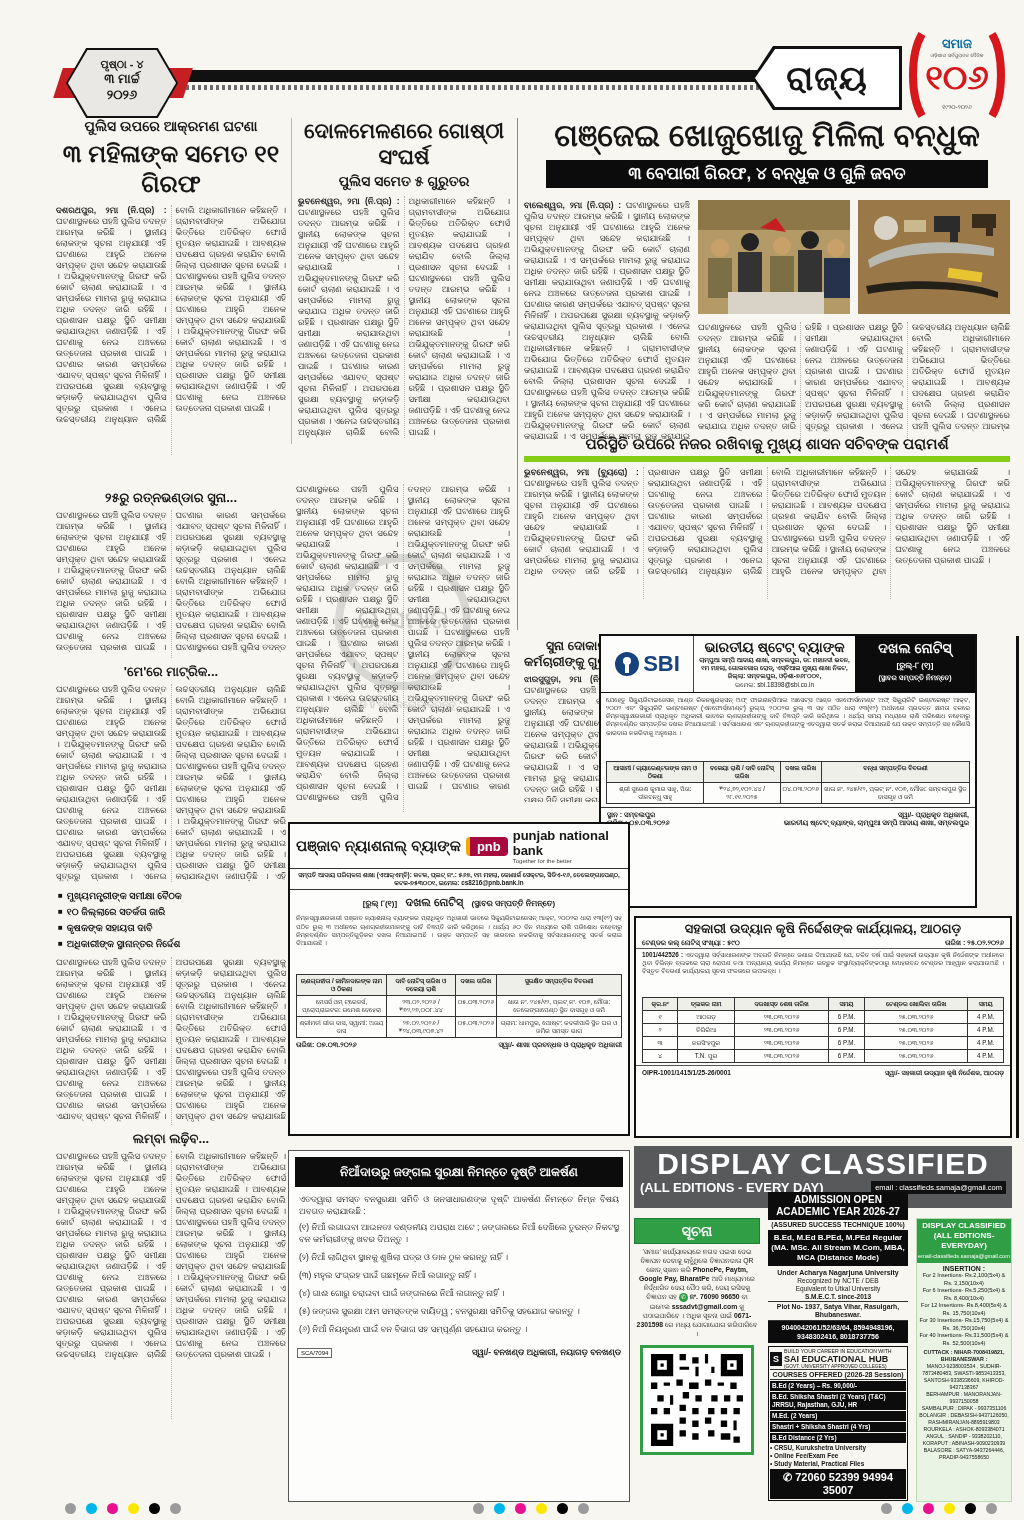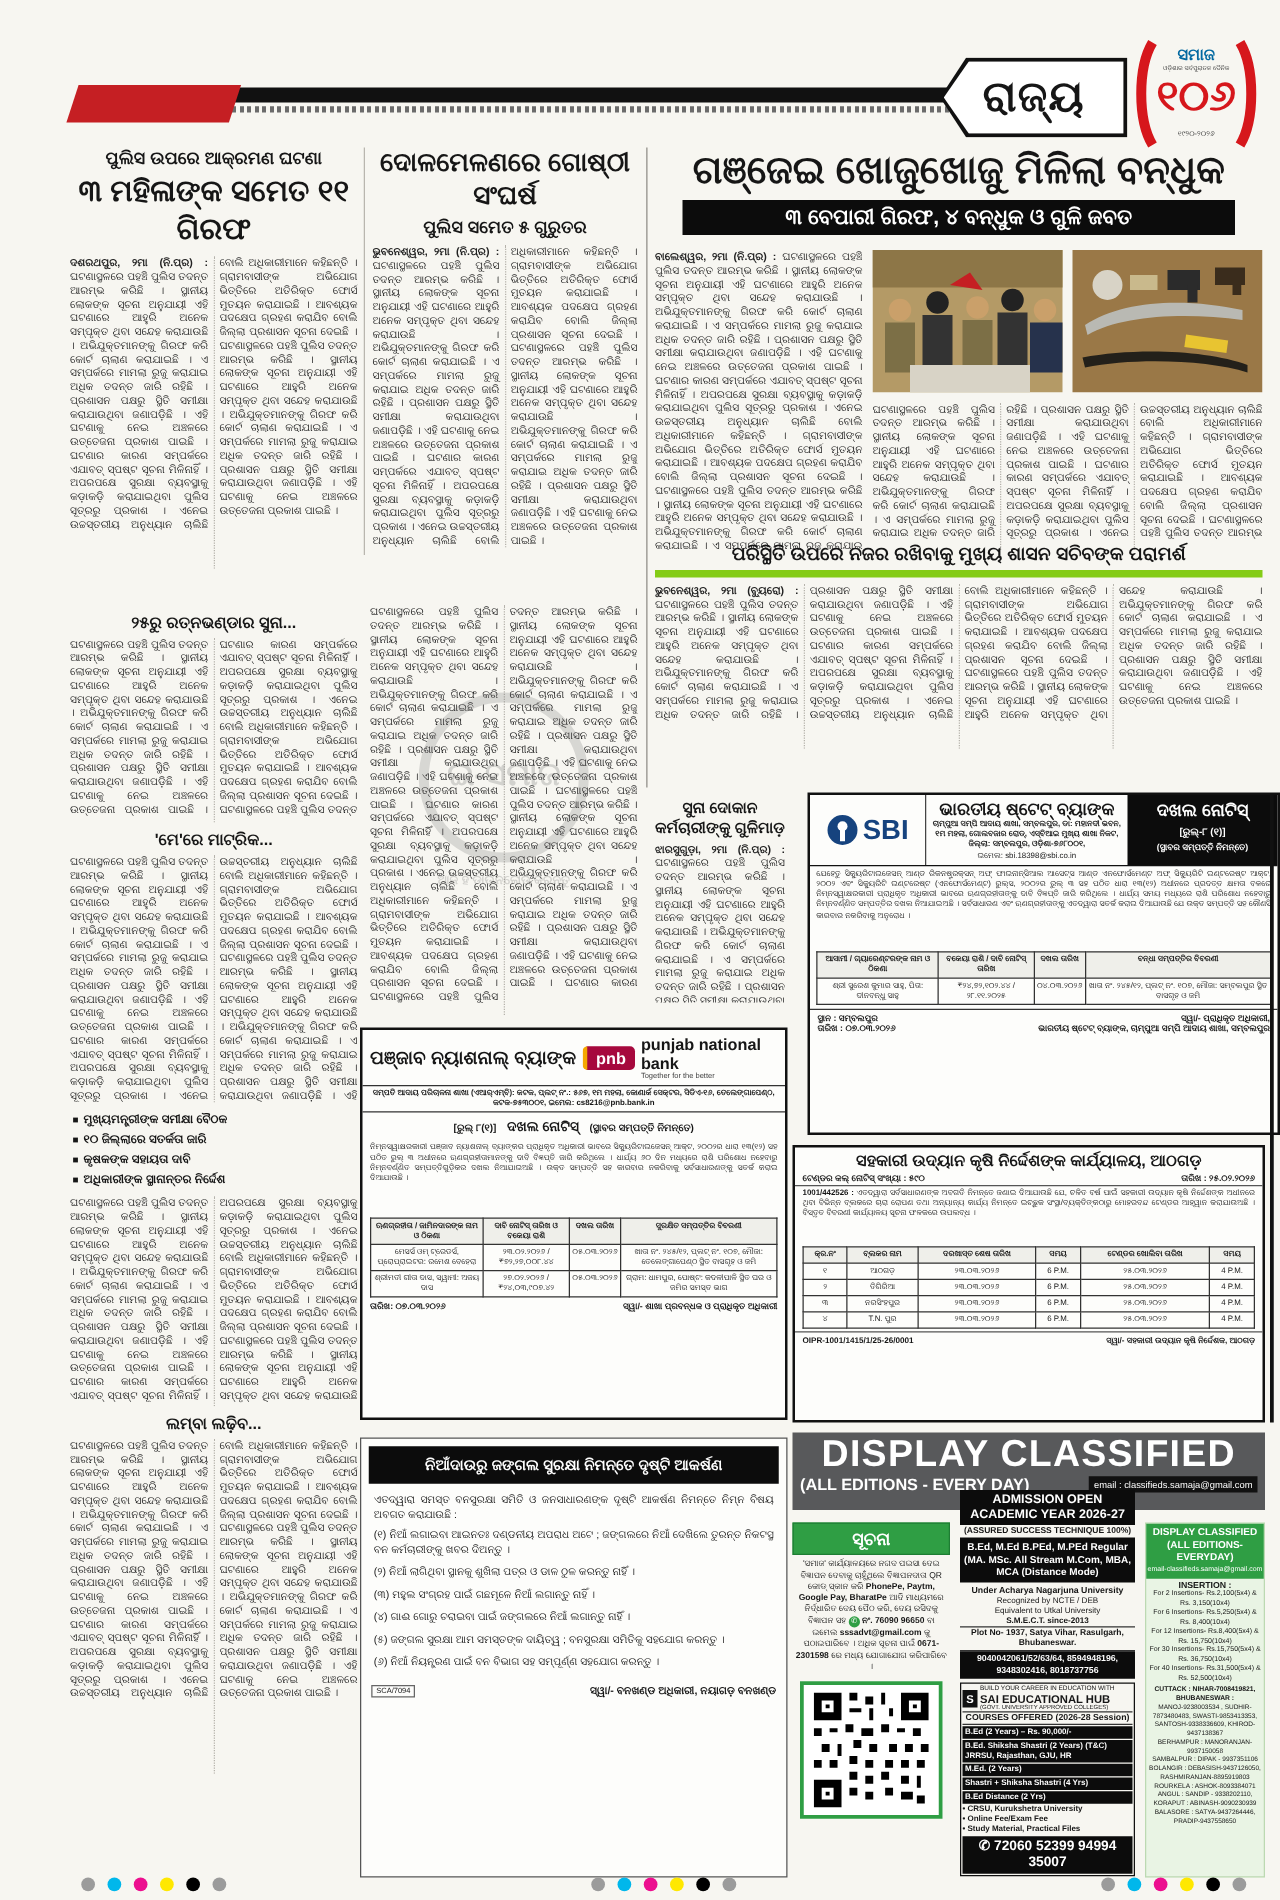--- a/index.html
+++ b/index.html
@@ -33,20 +33,27 @@
 <body>
 
 <div id="page">
 
   <div class="abs" style="left:150px;top:70px;width:645px;height:12px;background:#111;"></div>
   <div class="abs" style="left:150px;top:85px;width:645px;height:5px;background-image:repeating-linear-gradient(90deg,#6b6b6b 0 3px,transparent 3px 6px);"></div>
 
   <div class="abs" style="left:58px;top:60px;width:130px;height:46px;">
     <div class="abs" style="left:0;top:8px;width:130px;height:30px;background:#c51f23;transform:skewX(-18deg);"></div>
   </div>
+  <div class="abs" style="left:66px;top:48px;width:112px;height:70px;background:#111;clip-path:polygon(18% 0,82% 0,100% 50%,82% 100%,18% 100%,0 50%);">
+    <div class="abs" style="left:2px;top:2px;right:2px;bottom:2px;background:#e9e8e4;clip-path:polygon(18% 0,82% 0,100% 50%,82% 100%,18% 100%,0 50%);">
+      <div class="c" style="font-size:11px;font-weight:bold;margin-top:8px;">ପୃଷ୍ଠା - ୪</div>
+      <div class="c" style="font-size:13px;font-weight:bold;">୩ ମାର୍ଚ୍ଚ</div>
+      <div class="c" style="font-size:13px;font-weight:bold;">୨୦୨୬</div>
+    </div>
+  </div>
 
   <div class="abs" style="left:752px;top:46px;width:150px;height:64px;background:#111;clip-path:polygon(14% 0,100% 0,100% 100%,14% 100%,0 50%);">
     <div class="abs" style="left:3px;top:3px;right:3px;bottom:3px;background:#fff;clip-path:polygon(14% 0,100% 0,100% 100%,14% 100%,0 50%);">
       <div class="c" style="font-size:34px;font-weight:800;line-height:58px;letter-spacing:1px;">ରାଜ୍ୟ</div>
     </div>
   </div>
 
   <div class="abs" style="left:906px;top:28px;width:102px;height:94px;">
     <svg width="102" height="94" viewBox="0 0 102 94">
       <path d="M16,6 C4,26 4,68 16,88" stroke="#d6171c" stroke-width="8" fill="none"></path>
@@ -190,21 +197,21 @@
     </div>
   </div>
 
   <div class="abs" style="left:524px;top:638px;width:104px;height:176px;">
     <div class="c" style="font-size:12.5px;font-weight:800;line-height:16px;">ସୁନା ଦୋକାନ କର୍ମଚାରୀଙ୍କୁ ଗୁଳିମାଡ଼</div>
     <div style="height:128px;margin-top:4px;" class="clip">
       <p class="bt j"><b>ଝାରସୁଗୁଡ଼ା, ୨ମା (ନି.ପ୍ର) :</b> <span>ଘଟଣାସ୍ଥଳରେ ପହଞ୍ଚି ପୁଲିସ ତଦନ୍ତ ଆରମ୍ଭ କରିଛି । ସ୍ଥାନୀୟ ଲୋକଙ୍କ ସୂଚନା ଅନୁଯାୟୀ ଏହି ଘଟଣାରେ ଆହୁରି ଅନେକ ସମ୍ପୃକ୍ତ ଥିବା ସନ୍ଦେହ କରାଯାଉଛି । ଅଭିଯୁକ୍ତମାନଙ୍କୁ ଗିରଫ କରି କୋର୍ଟ ଚାଲାଣ କରାଯାଇଛି । ଏ ସମ୍ପର୍କରେ ମାମଲା ରୁଜୁ କରାଯାଇ ଅଧିକ ତଦନ୍ତ ଜାରି ରହିଛି । ପ୍ରଶାସନ ପକ୍ଷରୁ ସ୍ଥିତି ସମୀକ୍ଷା କରାଯାଉଥିବା ଜଣାପଡ଼ିଛି । ଏହି ଘଟଣାକୁ ନେଇ ଅଞ୍ଚଳରେ ଉତ୍ତେଜନା ପ୍ରକାଶ ପାଇଛି । ଘଟଣାର କାରଣ ସମ୍ପର୍କରେ ଏଯାବତ୍ ସ୍ପଷ୍ଟ ସୂଚନା ମିଳିନାହିଁ ।</span></p>
     </div>
   </div>
 
-  <div class="abs adbox" style="left:646px;top:634px;width:378px;height:274px;">
+  <div class="abs adbox" style="left:599px;top:634px;width:378px;height:274px;">
     <div style="display:flex;border-bottom:1.5px solid #111;">
       <div style="width:92px;display:flex;align-items:center;justify-content:center;gap:3px;">
         <svg width="26" height="26" viewBox="0 0 26 26">
           <circle cx="13" cy="13" r="12" fill="#16437e"></circle>
             <circle cx="13" cy="10" r="4" fill="#fff"></circle>
             <rect x="11" y="10" width="4" height="12" fill="#fff"></rect>
         </svg>
         <span style="font-size:22px;font-weight:800;color:#16437e;">SBI</span>
       </div>
       <div style="flex:1;padding:3px 4px;border-left:1px solid #444;">

